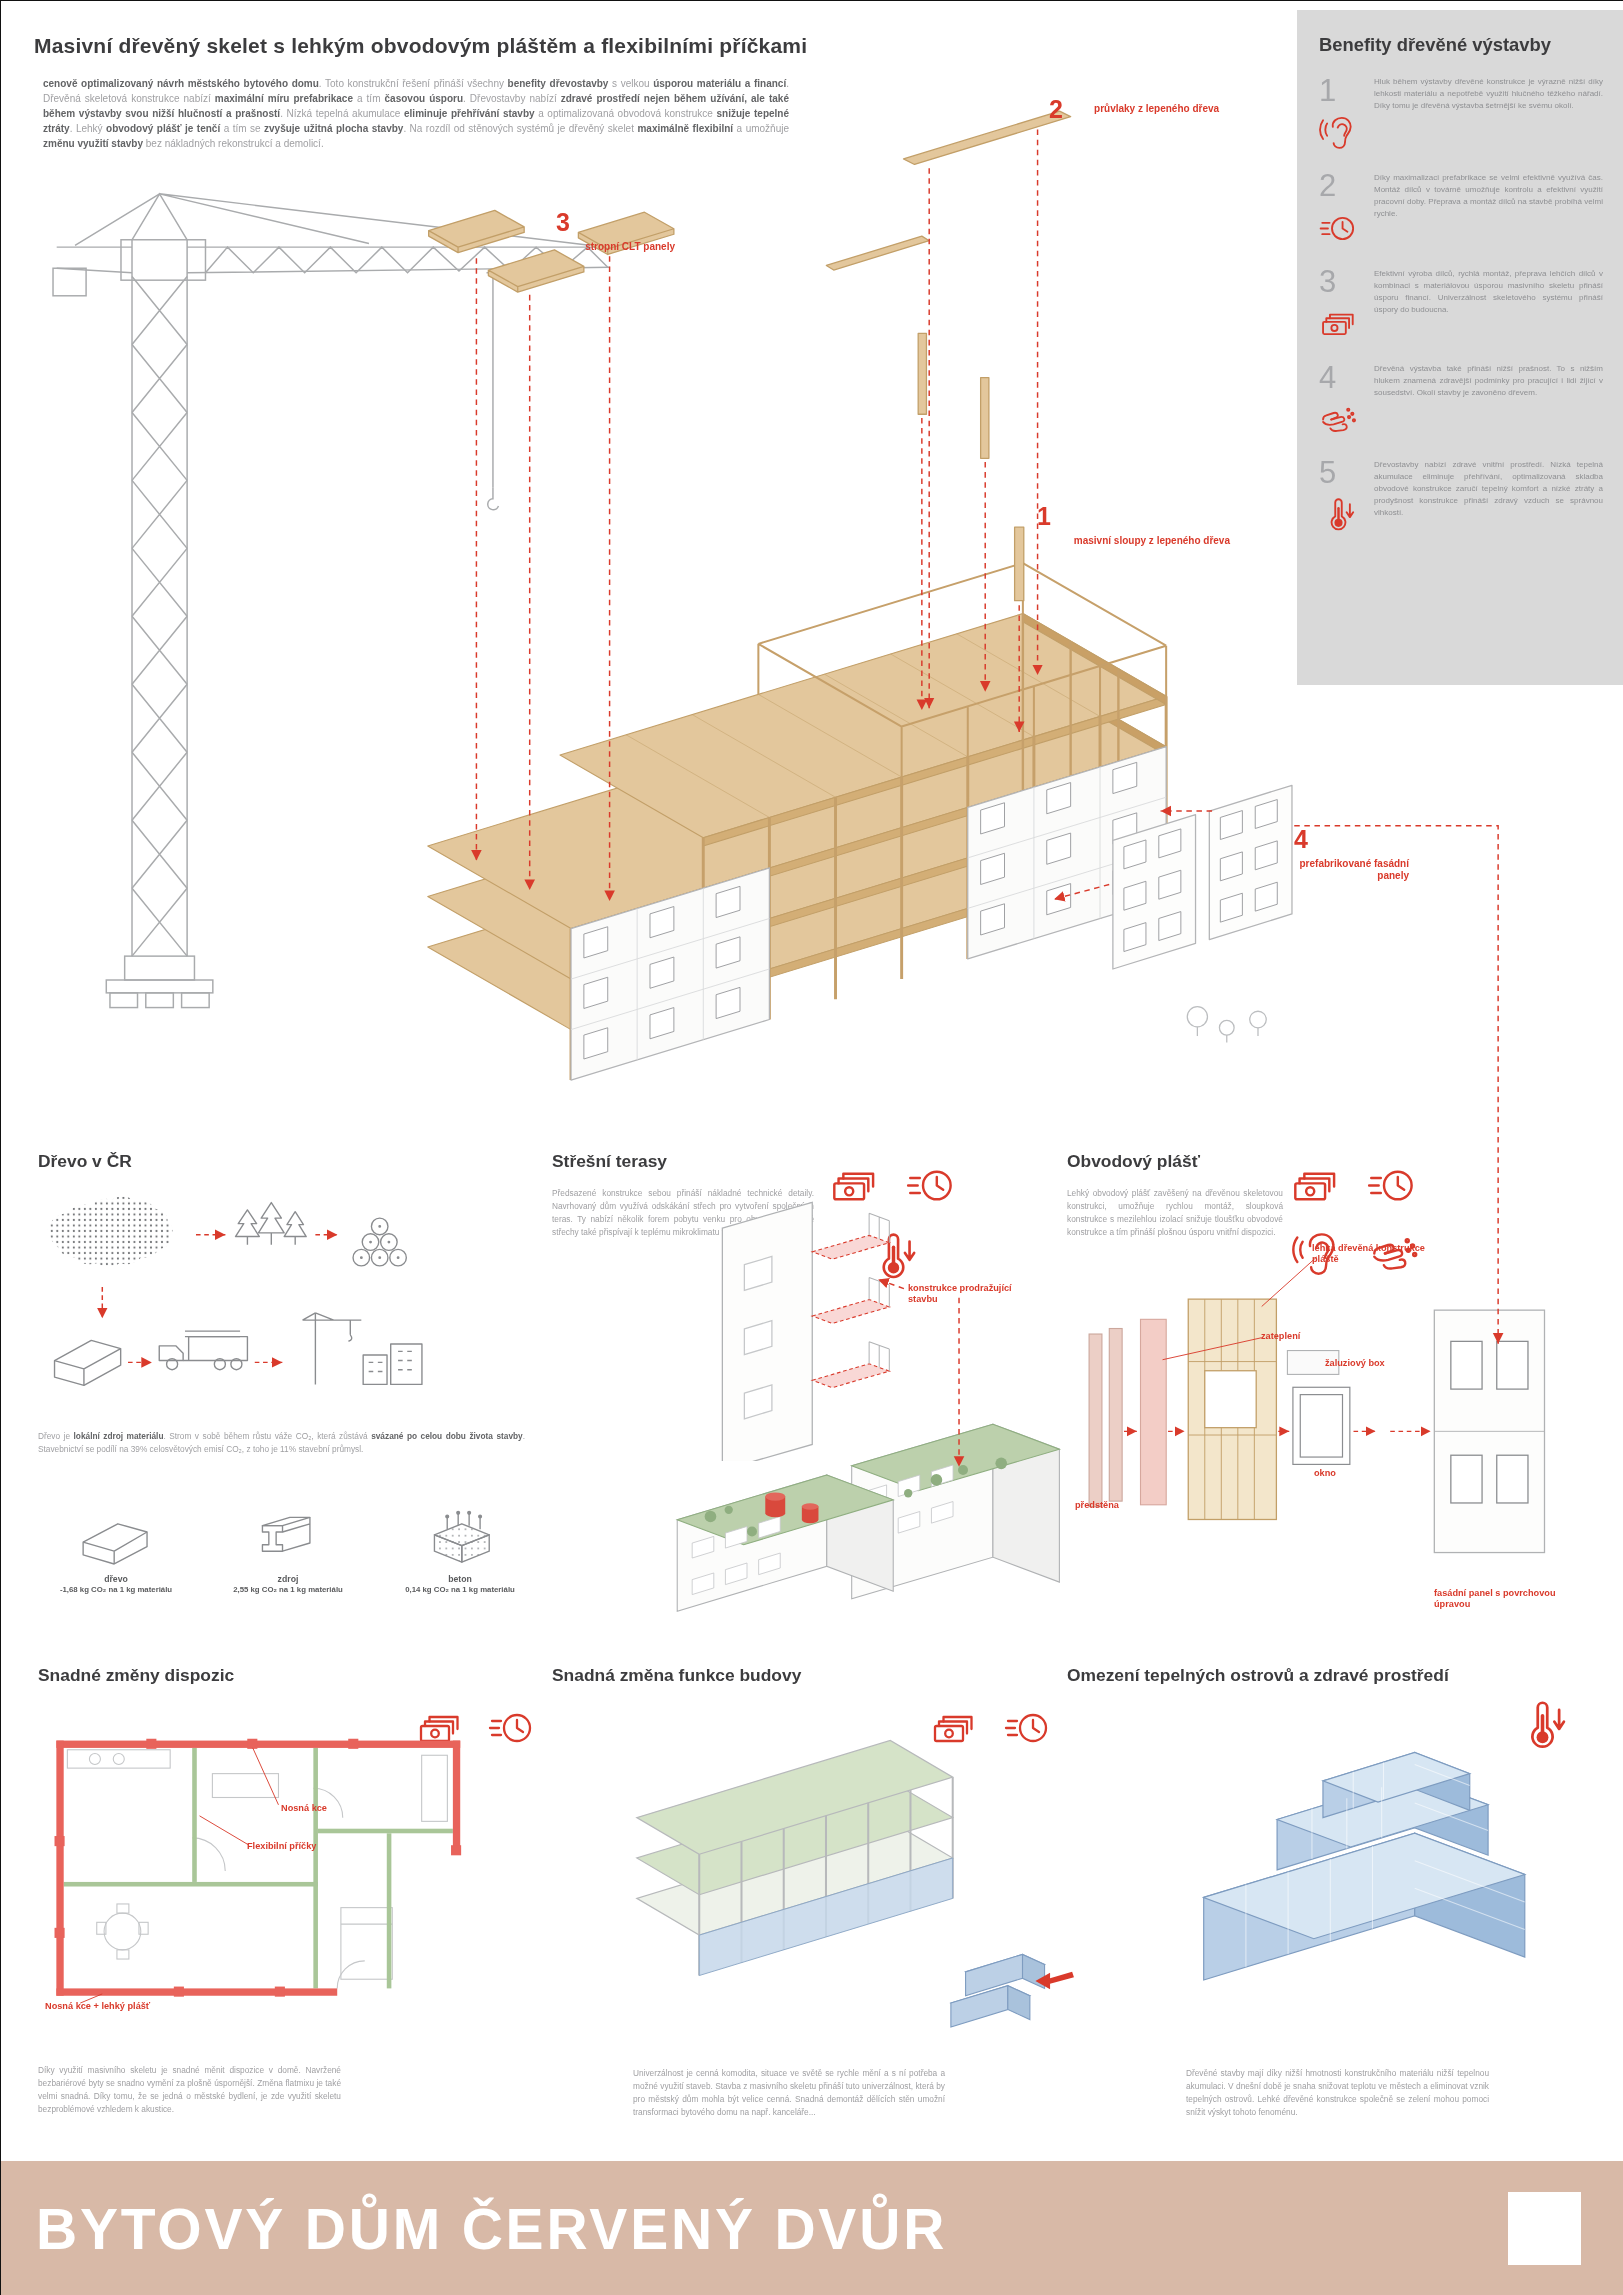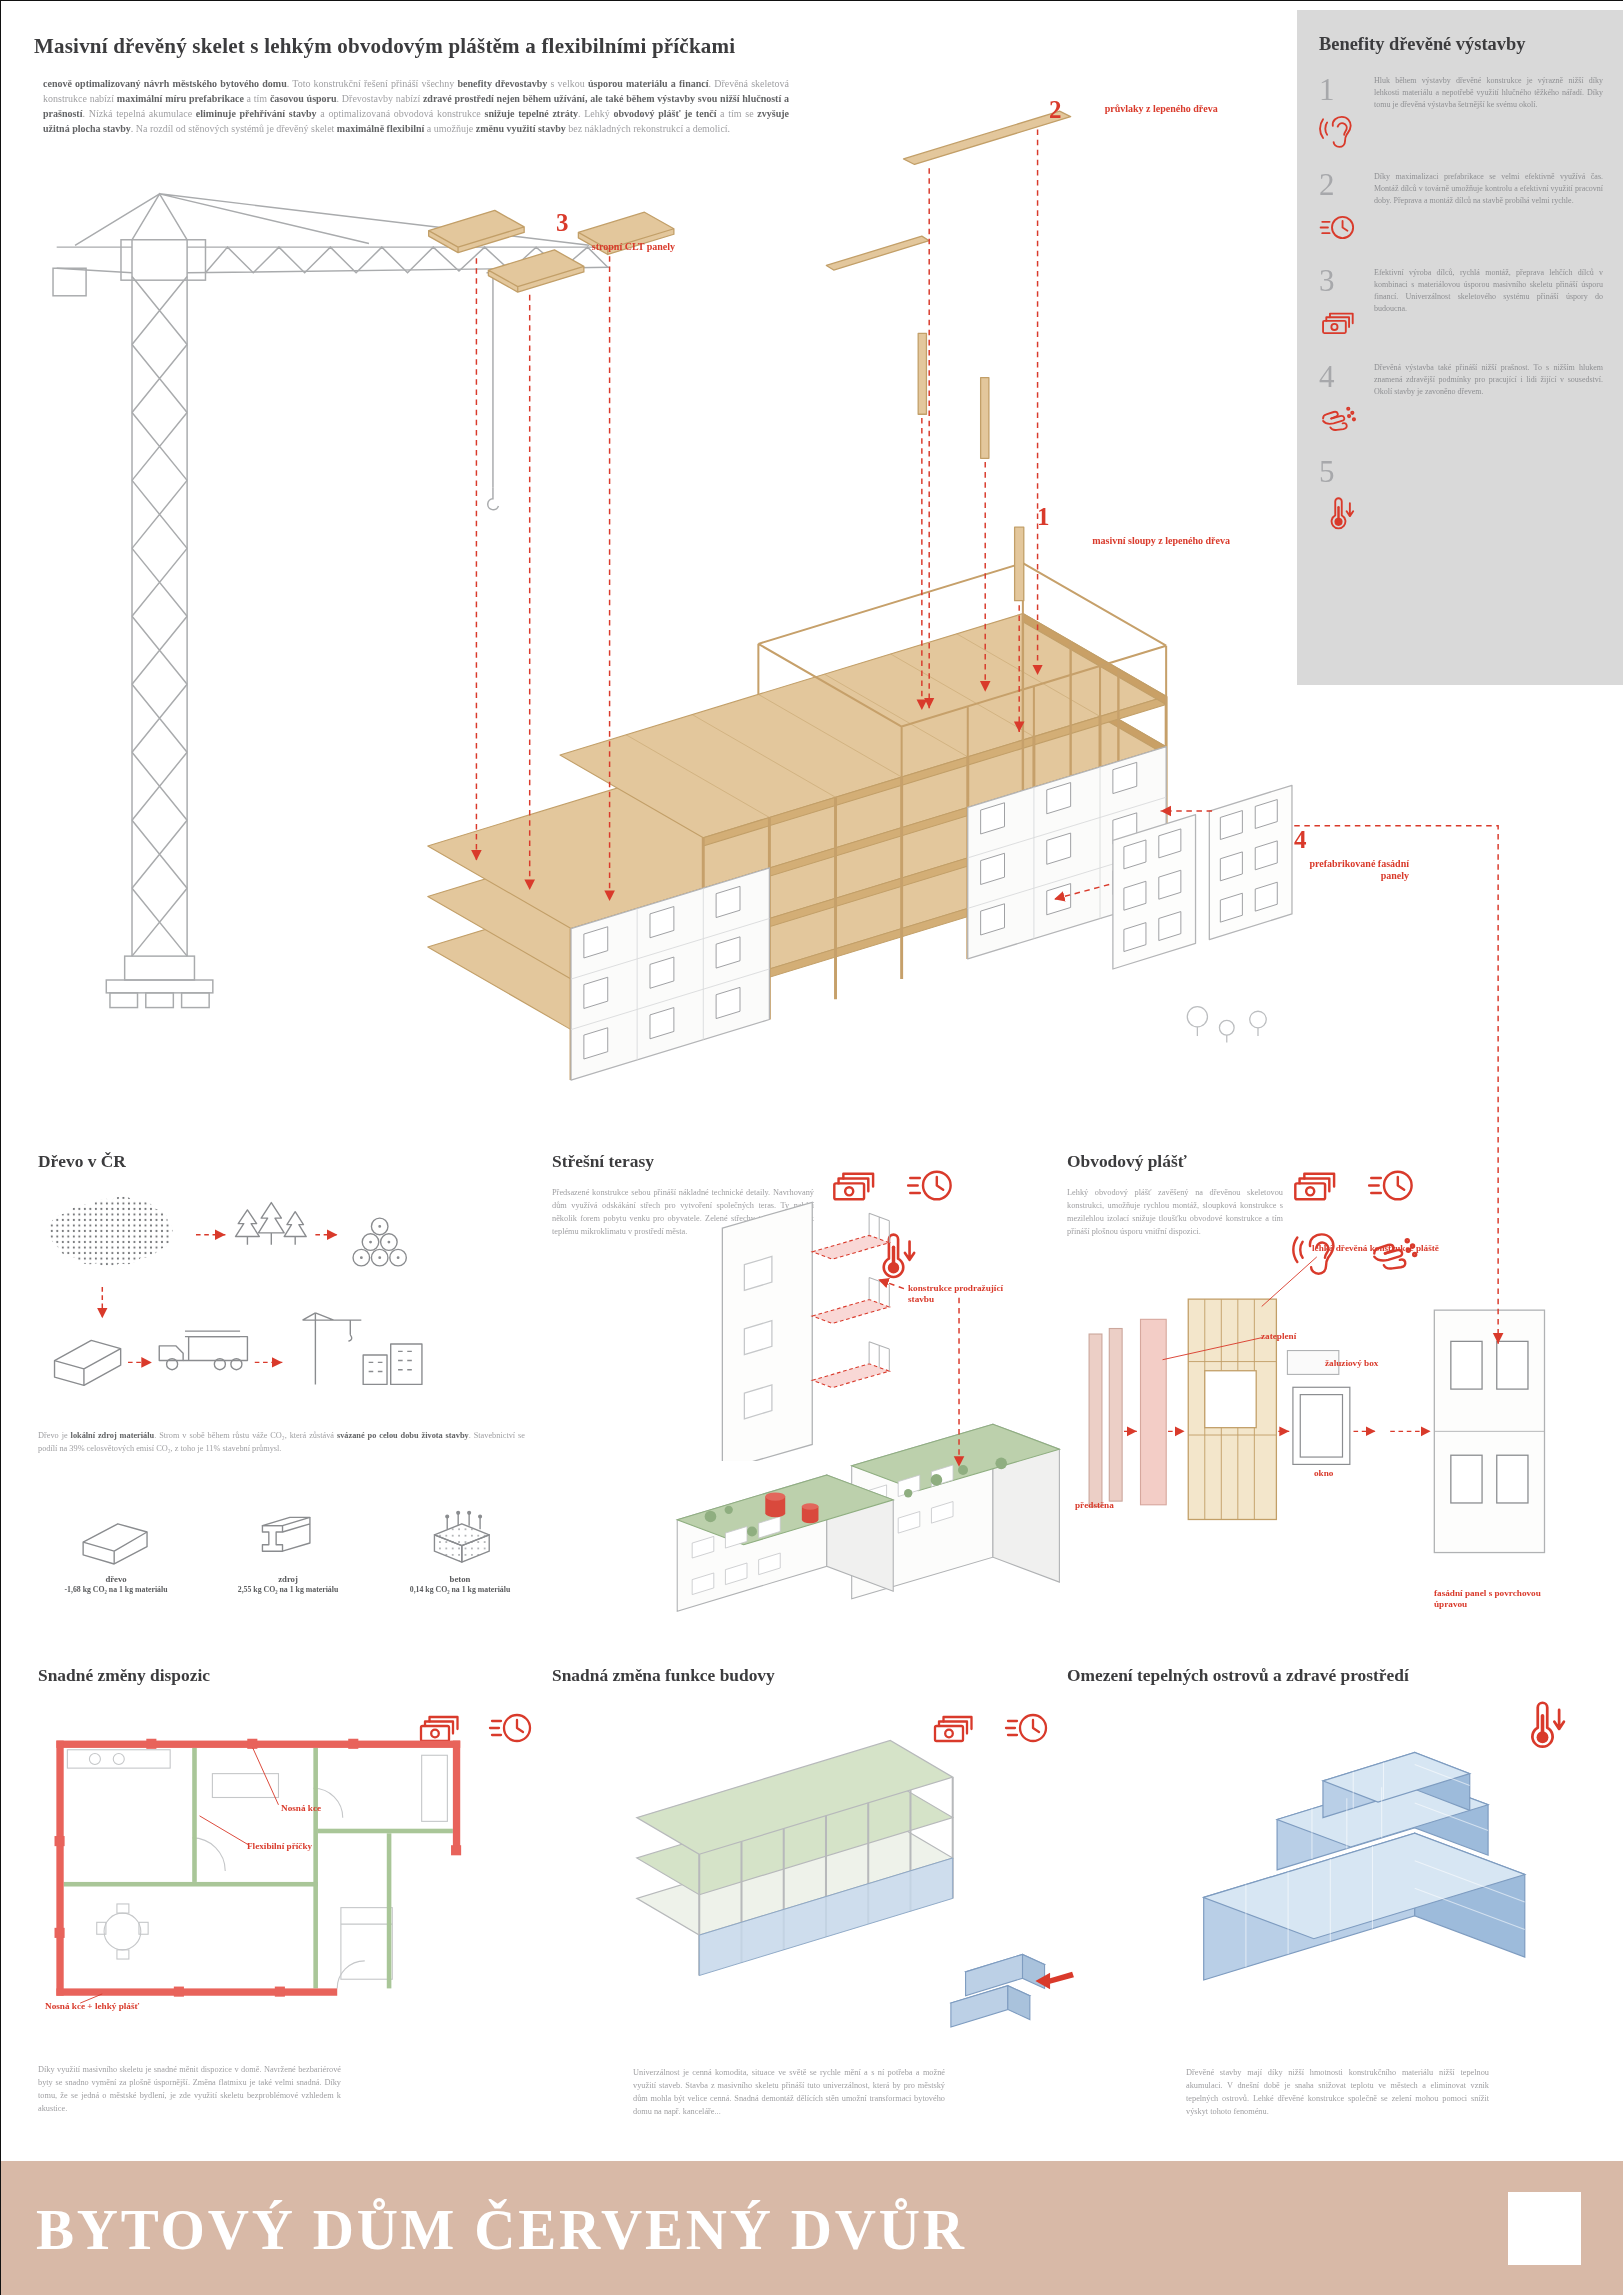--- a/index.html
+++ b/index.html
@@ -1,16 +1,16 @@
 <!DOCTYPE html>
 <html style="font-size:14.7px"><head>
 <meta charset="utf-8">
 <style>
   html,body{margin:0;padding:0;background:#2b2b2b;}
-  .poster{position:relative;width:1624px;height:2296px;background:#ffffff;font-family:Liberation Serif, serif;overflow:hidden;border:0.9px solid #111;box-sizing:border-box;padding-left:28px;}
+  .poster{position:relative;width:1624px;height:2296px;background:#ffffff;font-family:Liberation Sans, sans-serif;overflow:hidden;border:0.9px solid #111;box-sizing:border-box;padding-left:28px;}
   .abs{position:absolute;}
   .h1{font-size:21px;font-weight:bold;color:#3c3c3e;letter-spacing:0.2px;}
   .h2{font-size:17.4px;font-weight:bold;color:#3c3c3e;}
   .intro{font-size:10px;line-height:1.5;color:#a0a0a3;text-align:justify;}
   .rich .b{color:#636466;font-weight:bold;}
   .small{font-size:8.3px;line-height:1.55;color:#a0a0a3;text-align:justify;}
   .cnum{font-size:25px;font-weight:bold;color:#d93a2b;line-height:1;}
   .clabel{font-size:10px;font-weight:bold;color:#d93a2b;line-height:1.2;text-align:right;}
   .rlabel{font-size:9.2px;font-weight:bold;color:#d93a2b;line-height:1.15;}
   .benefits{background:#d9d9d9;padding:24px 22px;box-sizing:border-box;}
@@ -120,20 +120,21 @@
       </div>
       <div class="btext">Dřevěná výstavba také přináší nižší prašnost. To s nižším hlukem znamená zdravější podmínky pro pracující i lidi žijící v sousedství. Okolí stavby je zavoněno dřevem.</div>
     </div>
     <div class="bitem">
       <div class="bleft">
         <div class="bnum">5</div>
         <svg class="ic" width="39" height="39" viewBox="0 0 48 48">
             <use href="#i-thermo"></use>
           </svg>
       </div>
+      <div class="btext">Dřevostavby nabízí zdravé vnitřní prostředí. Nízká tepelná akumulace eliminuje přehřívání, optimalizovaná skladba obvodové konstrukce zaručí tepelný komfort a nízké ztráty a prodyšnost konstrukce přináší zdravý vzduch se správnou vlhkostí.</div>
     </div>
   </div>
 
   <svg class="abs" style="left:27.5px;top:101px" width="1332" height="1047" viewBox="0 0 1450 1140">
     <g stroke="#a9abad" stroke-width="1.6" fill="none">
       <path d="M112,150 V930 M172,150 V930"></path>
       <path d="M112,190L172,264M172,190L112,264M112,264L172,338M172,264L112,338M112,338L172,412M172,338L112,412M112,412L172,486M172,412L112,486M112,486L172,560M172,486L112,560M112,560L172,634M172,560L112,634M112,634L172,708M172,634L112,708M112,708L172,782M172,708L112,782M112,782L172,856M172,782L112,856M112,856L172,930M172,856L112,930"></path>
       <rect x="100" y="150" width="92" height="44"></rect>
       <path d="M112,150 L142,100 L172,150"></path>
       <path d="M172,158 H632 M172,186 L632,180"></path>

